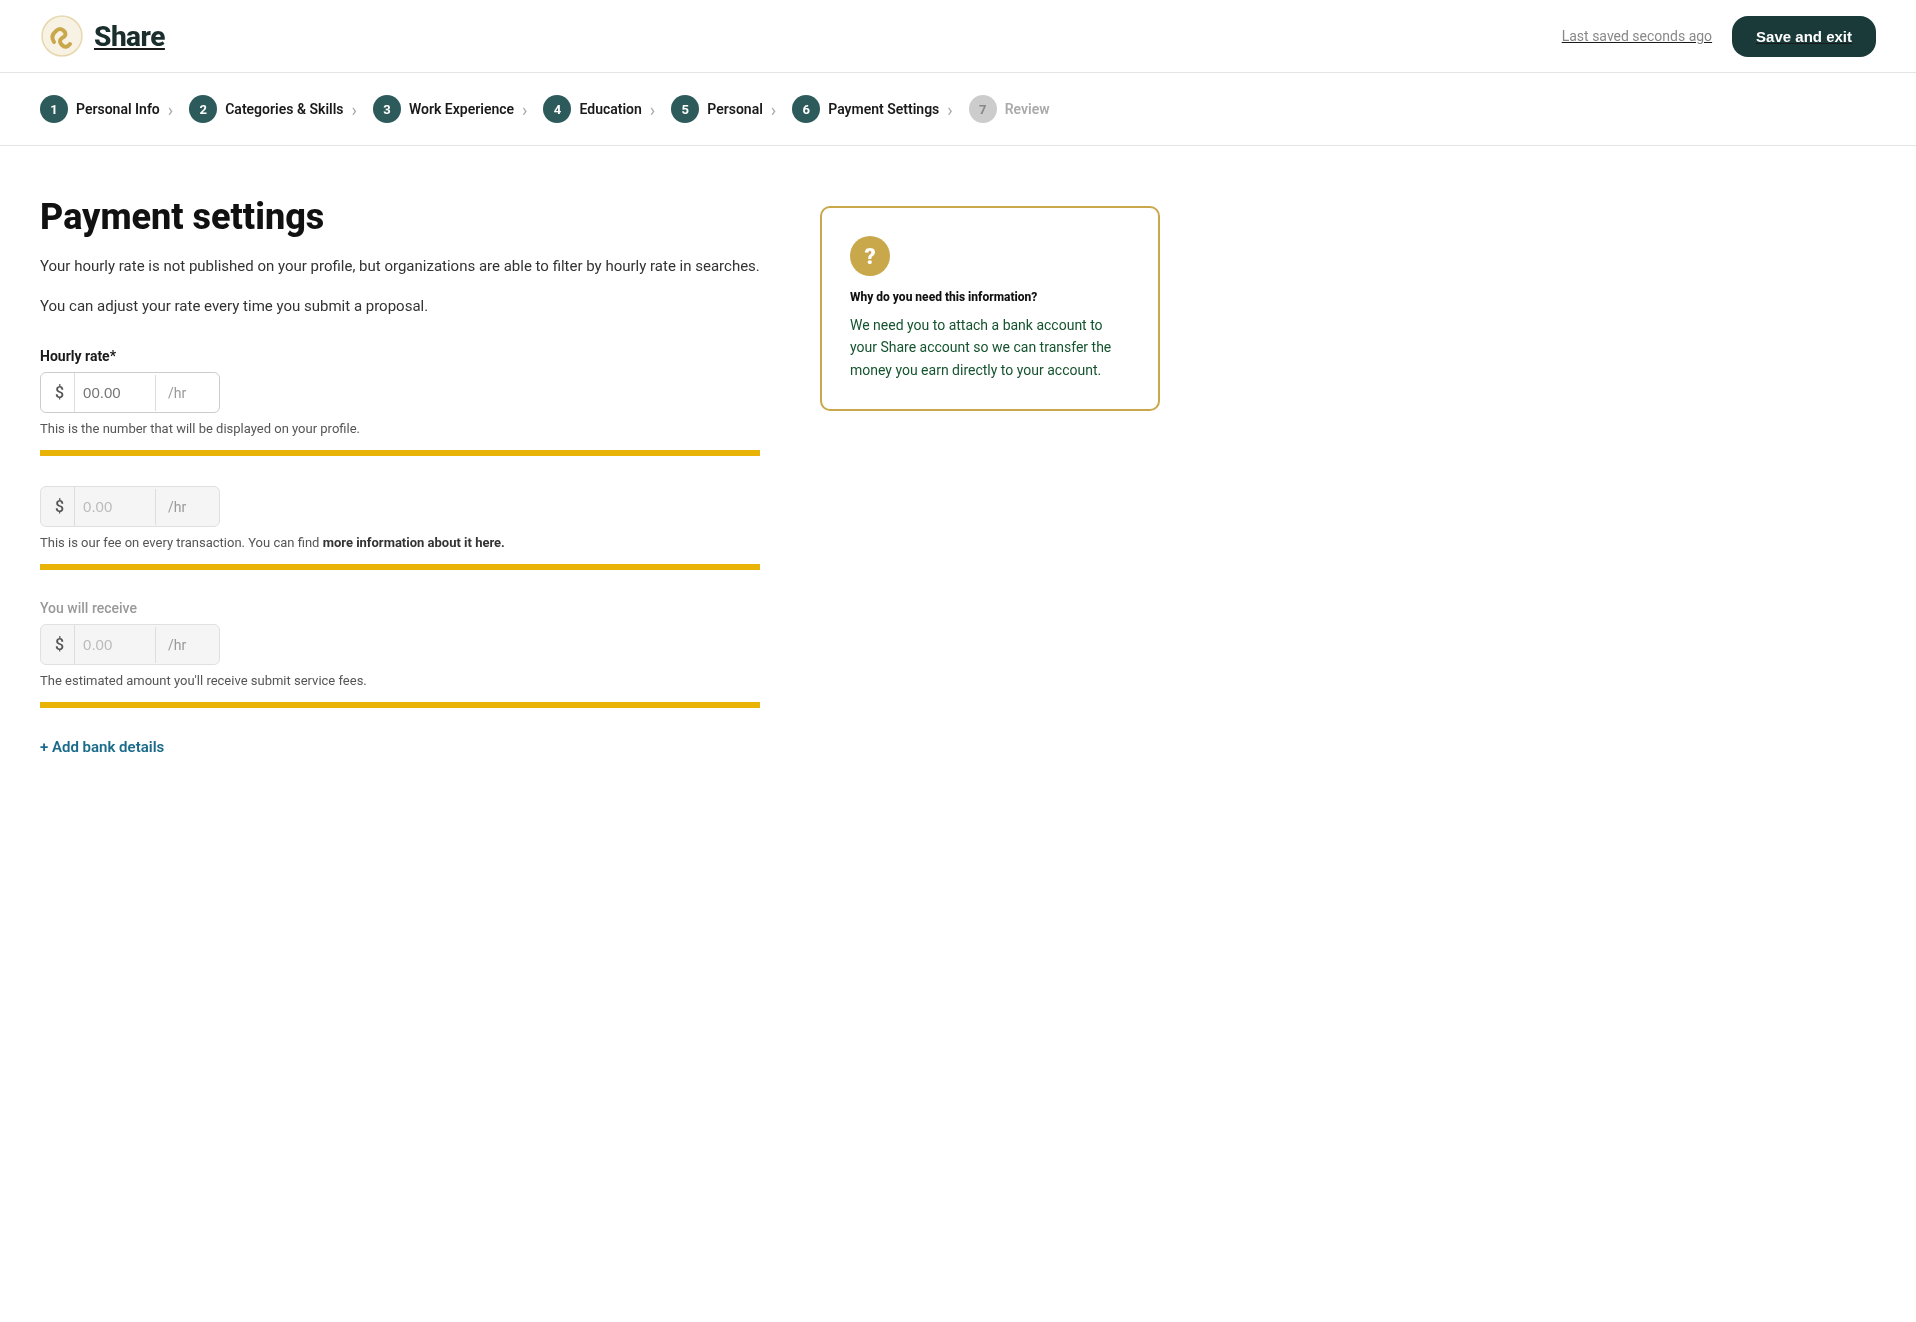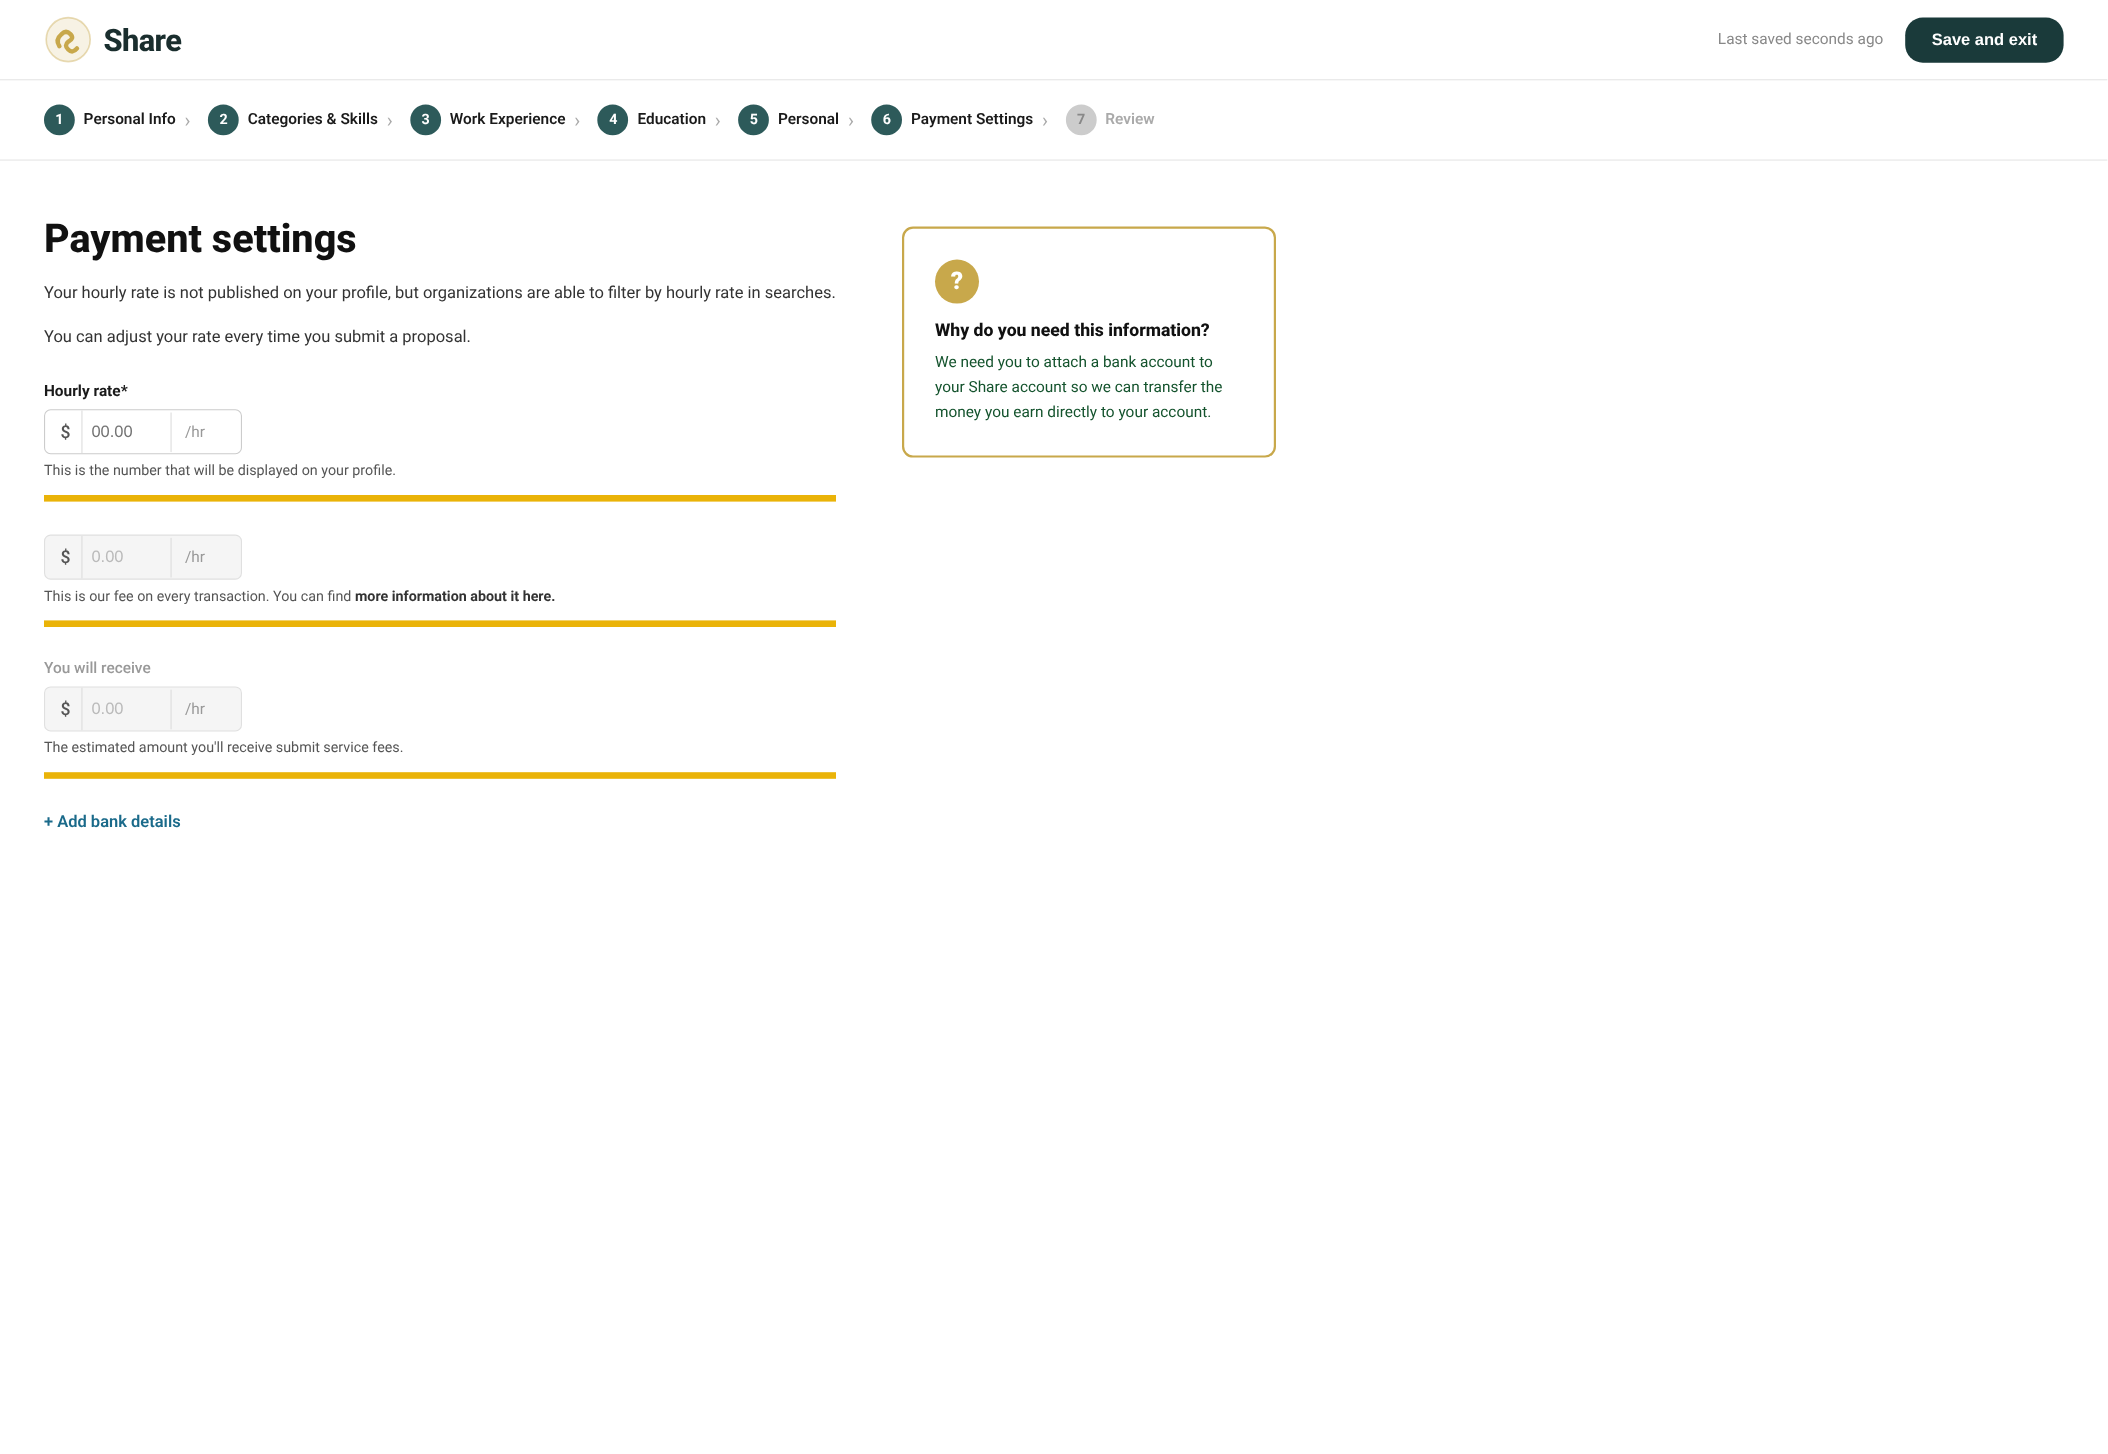--- a/index.html
+++ b/index.html
@@ -5,20 +5,21 @@
     * { box-sizing: border-box; margin: 0; padding: 0; }
     body { font-family: -apple-system, BlinkMacSystemFont, 'Segoe UI', Roboto, sans-serif; background: #fff; color: #1a1a1a; }
 
     
     .header {
       display: flex;
       align-items: center;
       justify-content: space-between;
       padding: 14px 40px;
       border-bottom: 1px solid #e5e5e5;
+      text-decoration: underline;
     }
     .logo-area {
       display: flex;
       align-items: center;
       gap: 10px;
     }
     .logo-icon {
       width: 44px;
       height: 44px;
     }
@@ -192,21 +193,21 @@
       border-radius: 50%;
       display: flex;
       align-items: center;
       justify-content: center;
       font-size: 22px;
       color: #fff;
       font-weight: 900;
       margin-bottom: 14px;
     }
     .info-box-title {
-      font-size: 16px;
+      font-size: 12px;
       font-weight: 800;
       color: #111;
       margin-bottom: 10px;
     }
     .info-box-text {
       font-size: 14px;
       color: #14532d;
       line-height: 1.6;
     }
   </style>

